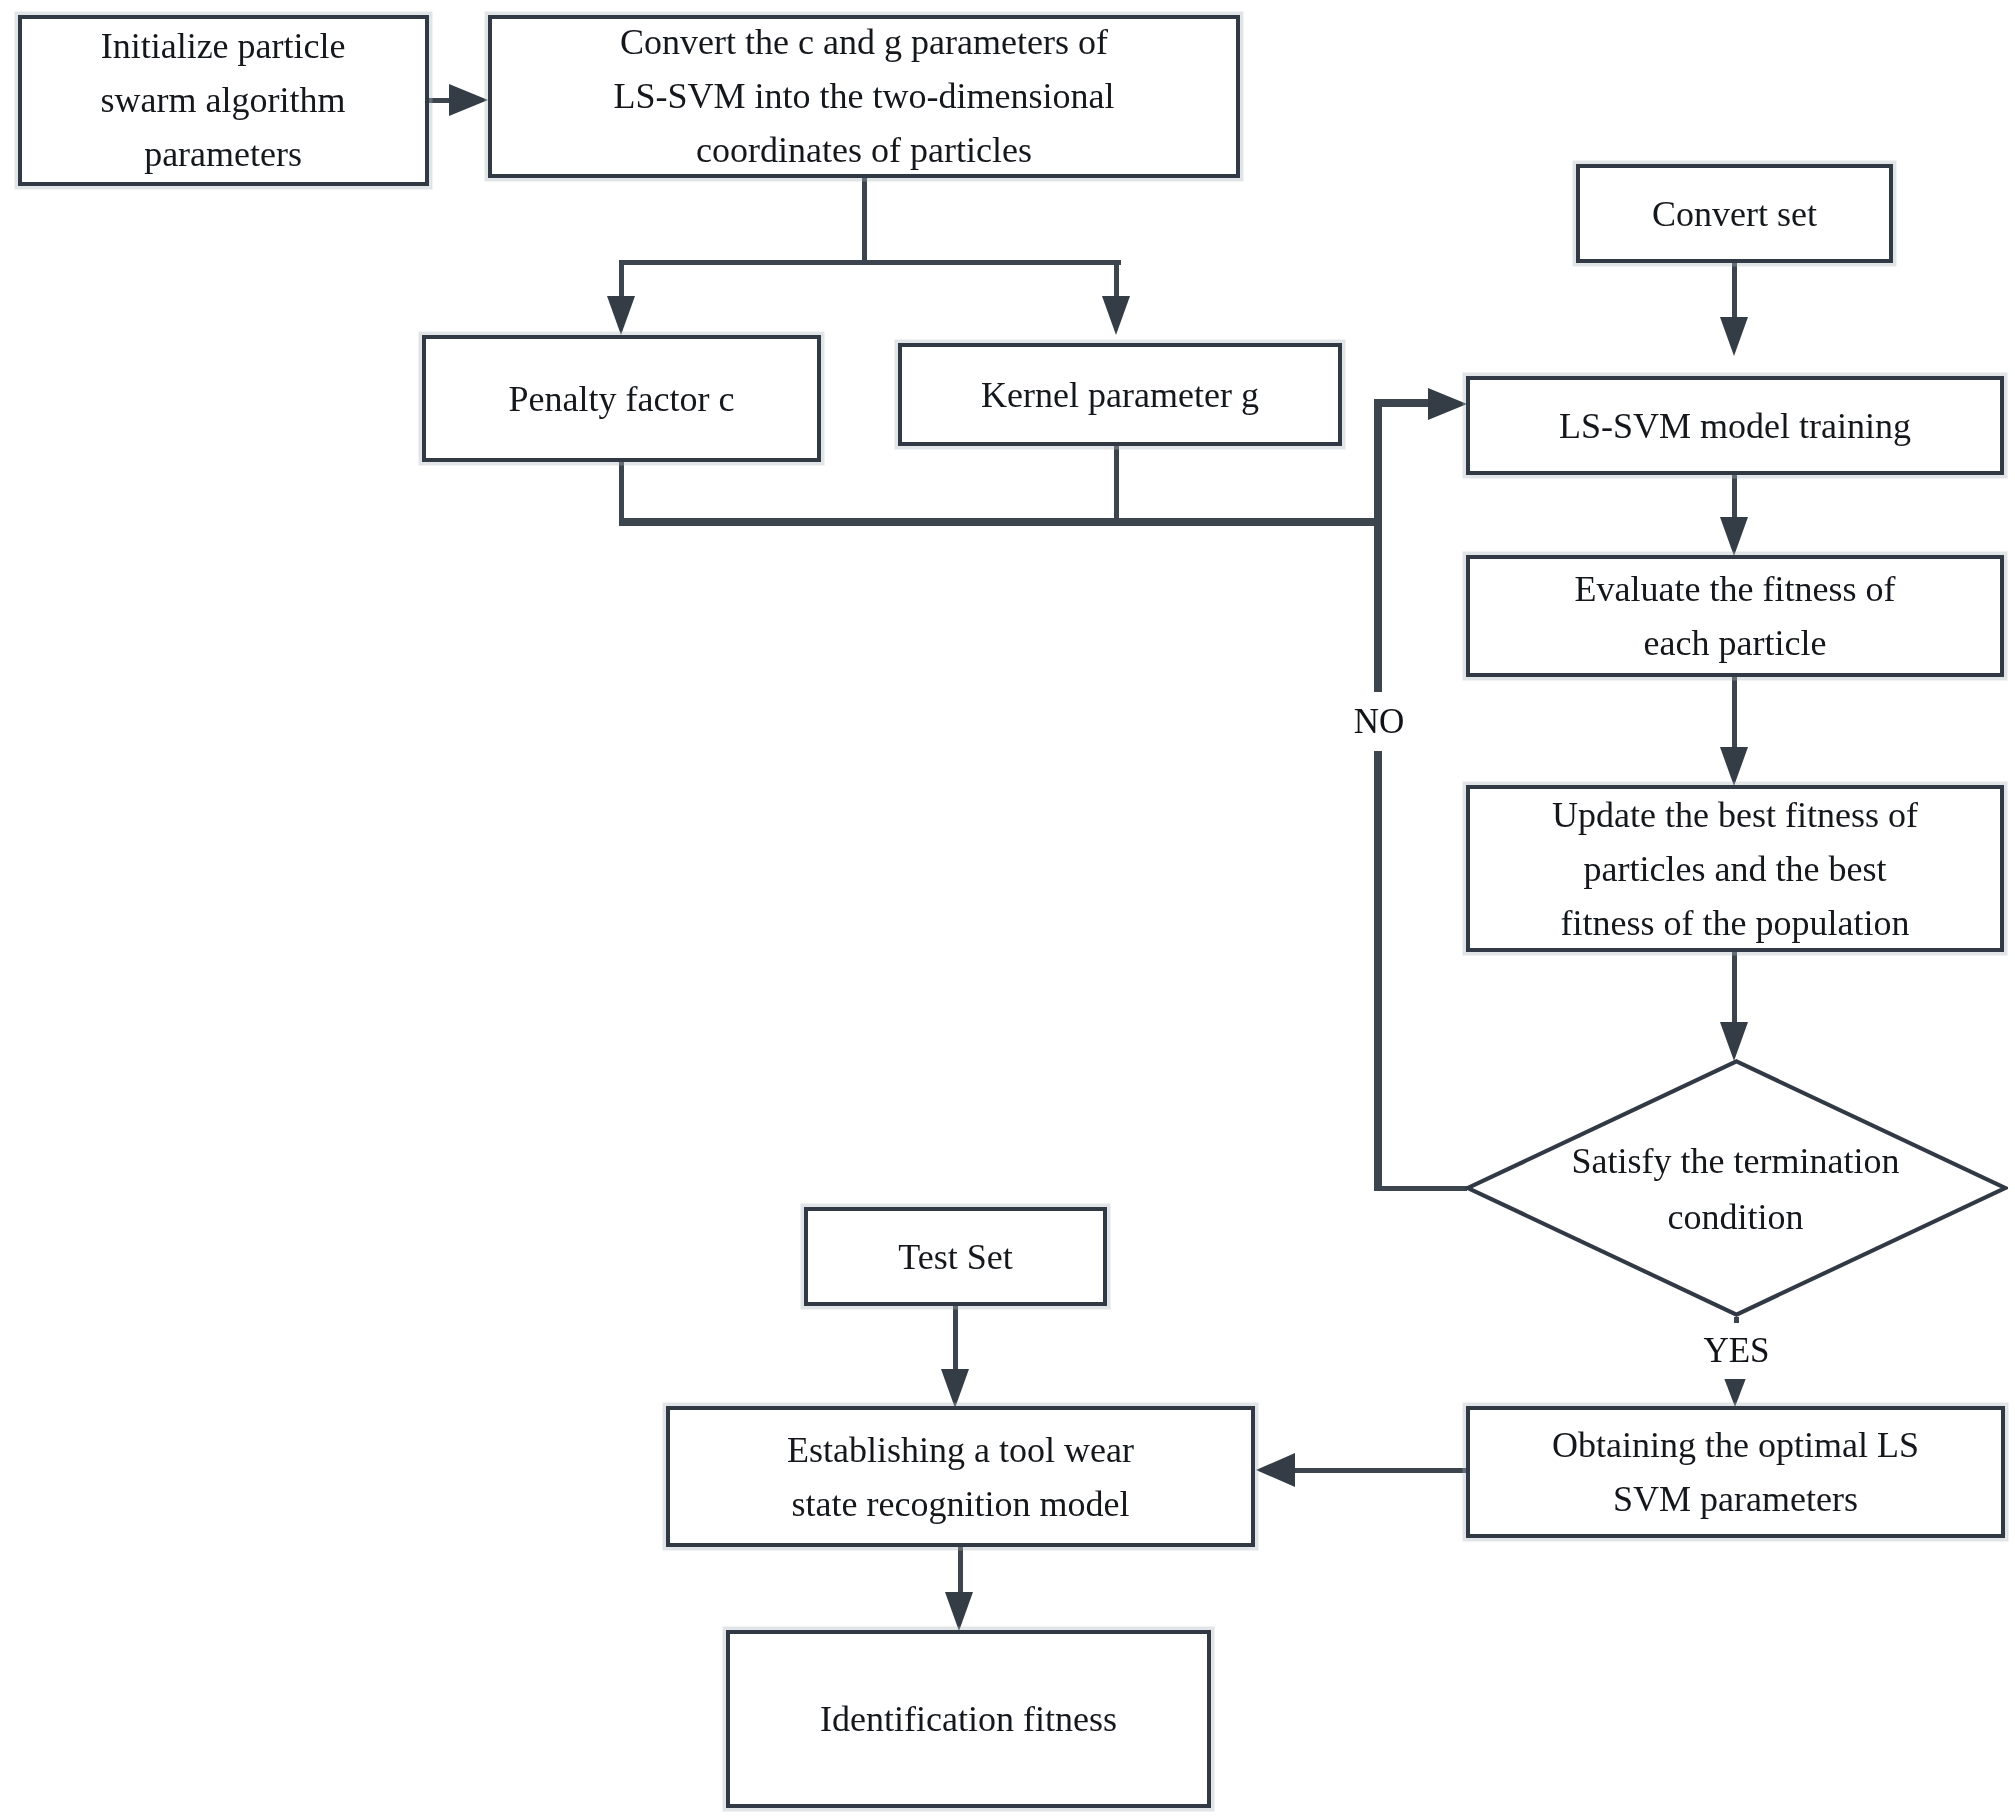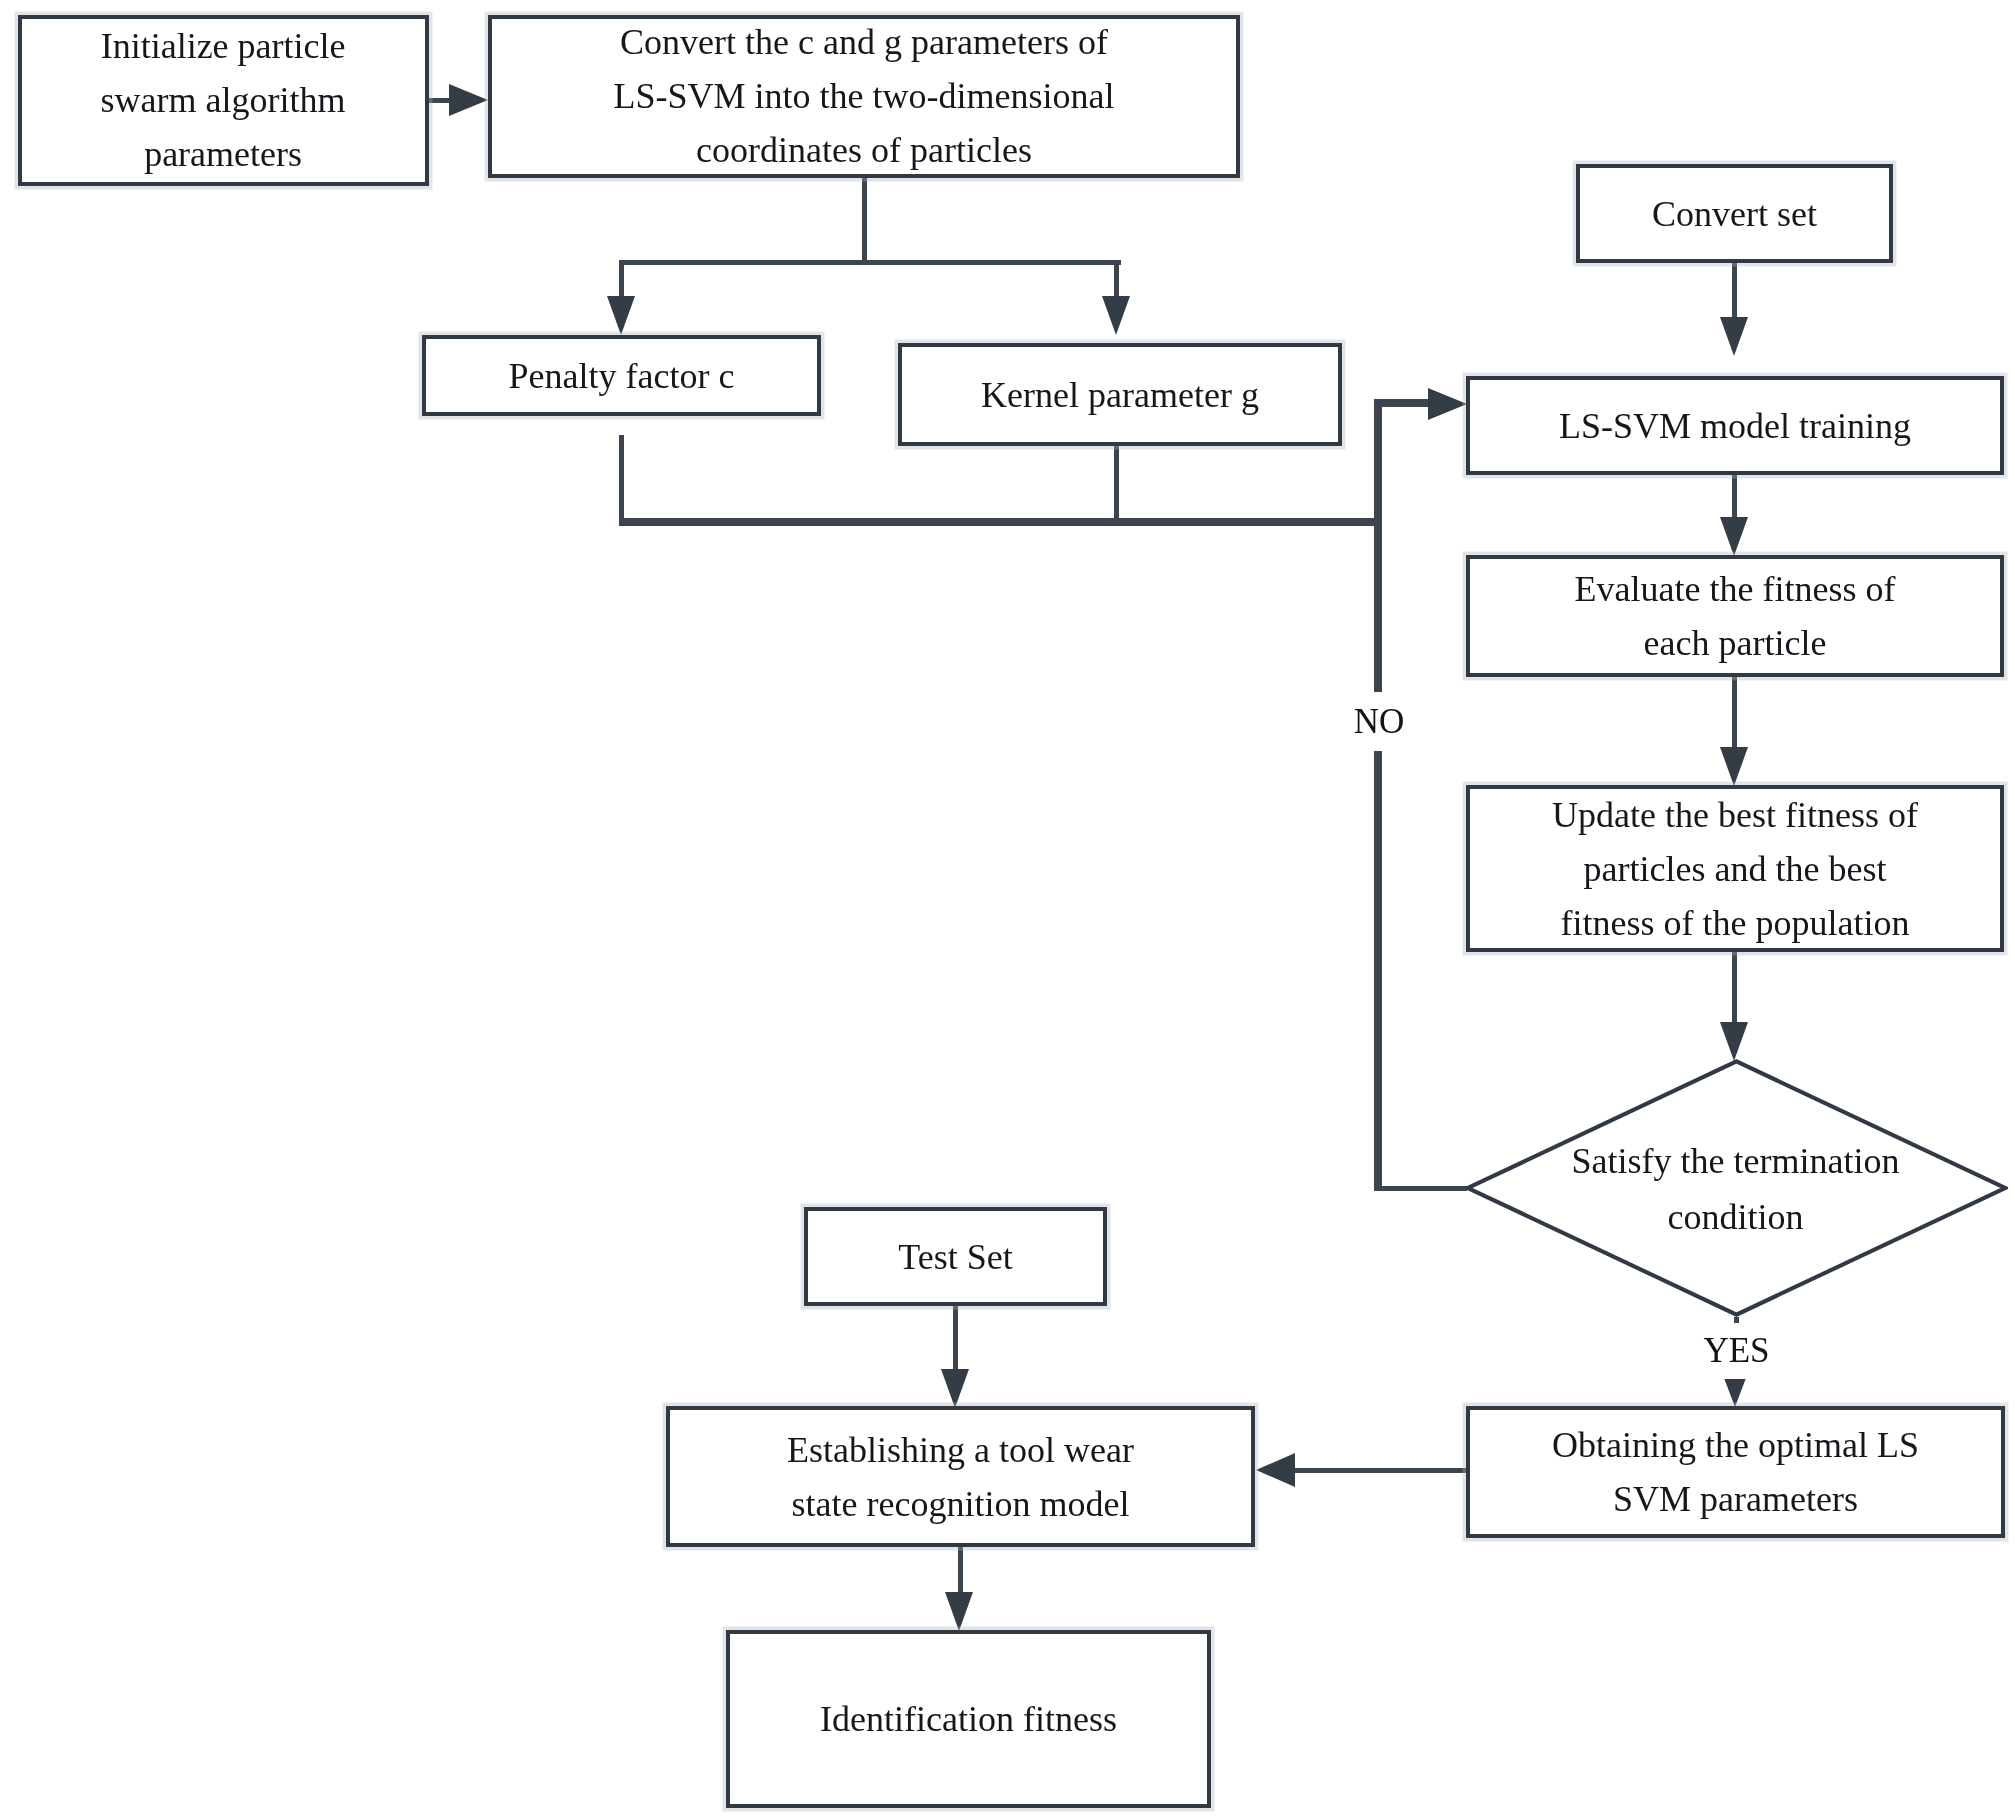--- a/index.html
+++ b/index.html
@@ -140,21 +140,21 @@
     <span>swarm algorithm</span>
     <span>parameters</span>
   </div>
 
   <div class="node" style="left:488px; top:14.7px; width:752px; height:163px;">
     <span>Convert the c and g parameters of</span>
     <span>LS-SVM into the two-dimensional</span>
     <span>coordinates of particles</span>
   </div>
 
-  <div class="node" style="left:422px; top:335px; width:399px; height:81px;">
+  <div class="node" style="left:422px; top:335px; width:399px; height:127px;">
     <span>Penalty factor c</span>
   </div>
 
   <div class="node" style="left:898px; top:335px; width:444px; height:103px;margin-top:8px;">
     <span>Kernel parameter g</span>
   </div>
 
   <div class="node" style="left:1576px; top:164px; width:317px; height:99px;">
     <span>Convert set</span>
   </div>

